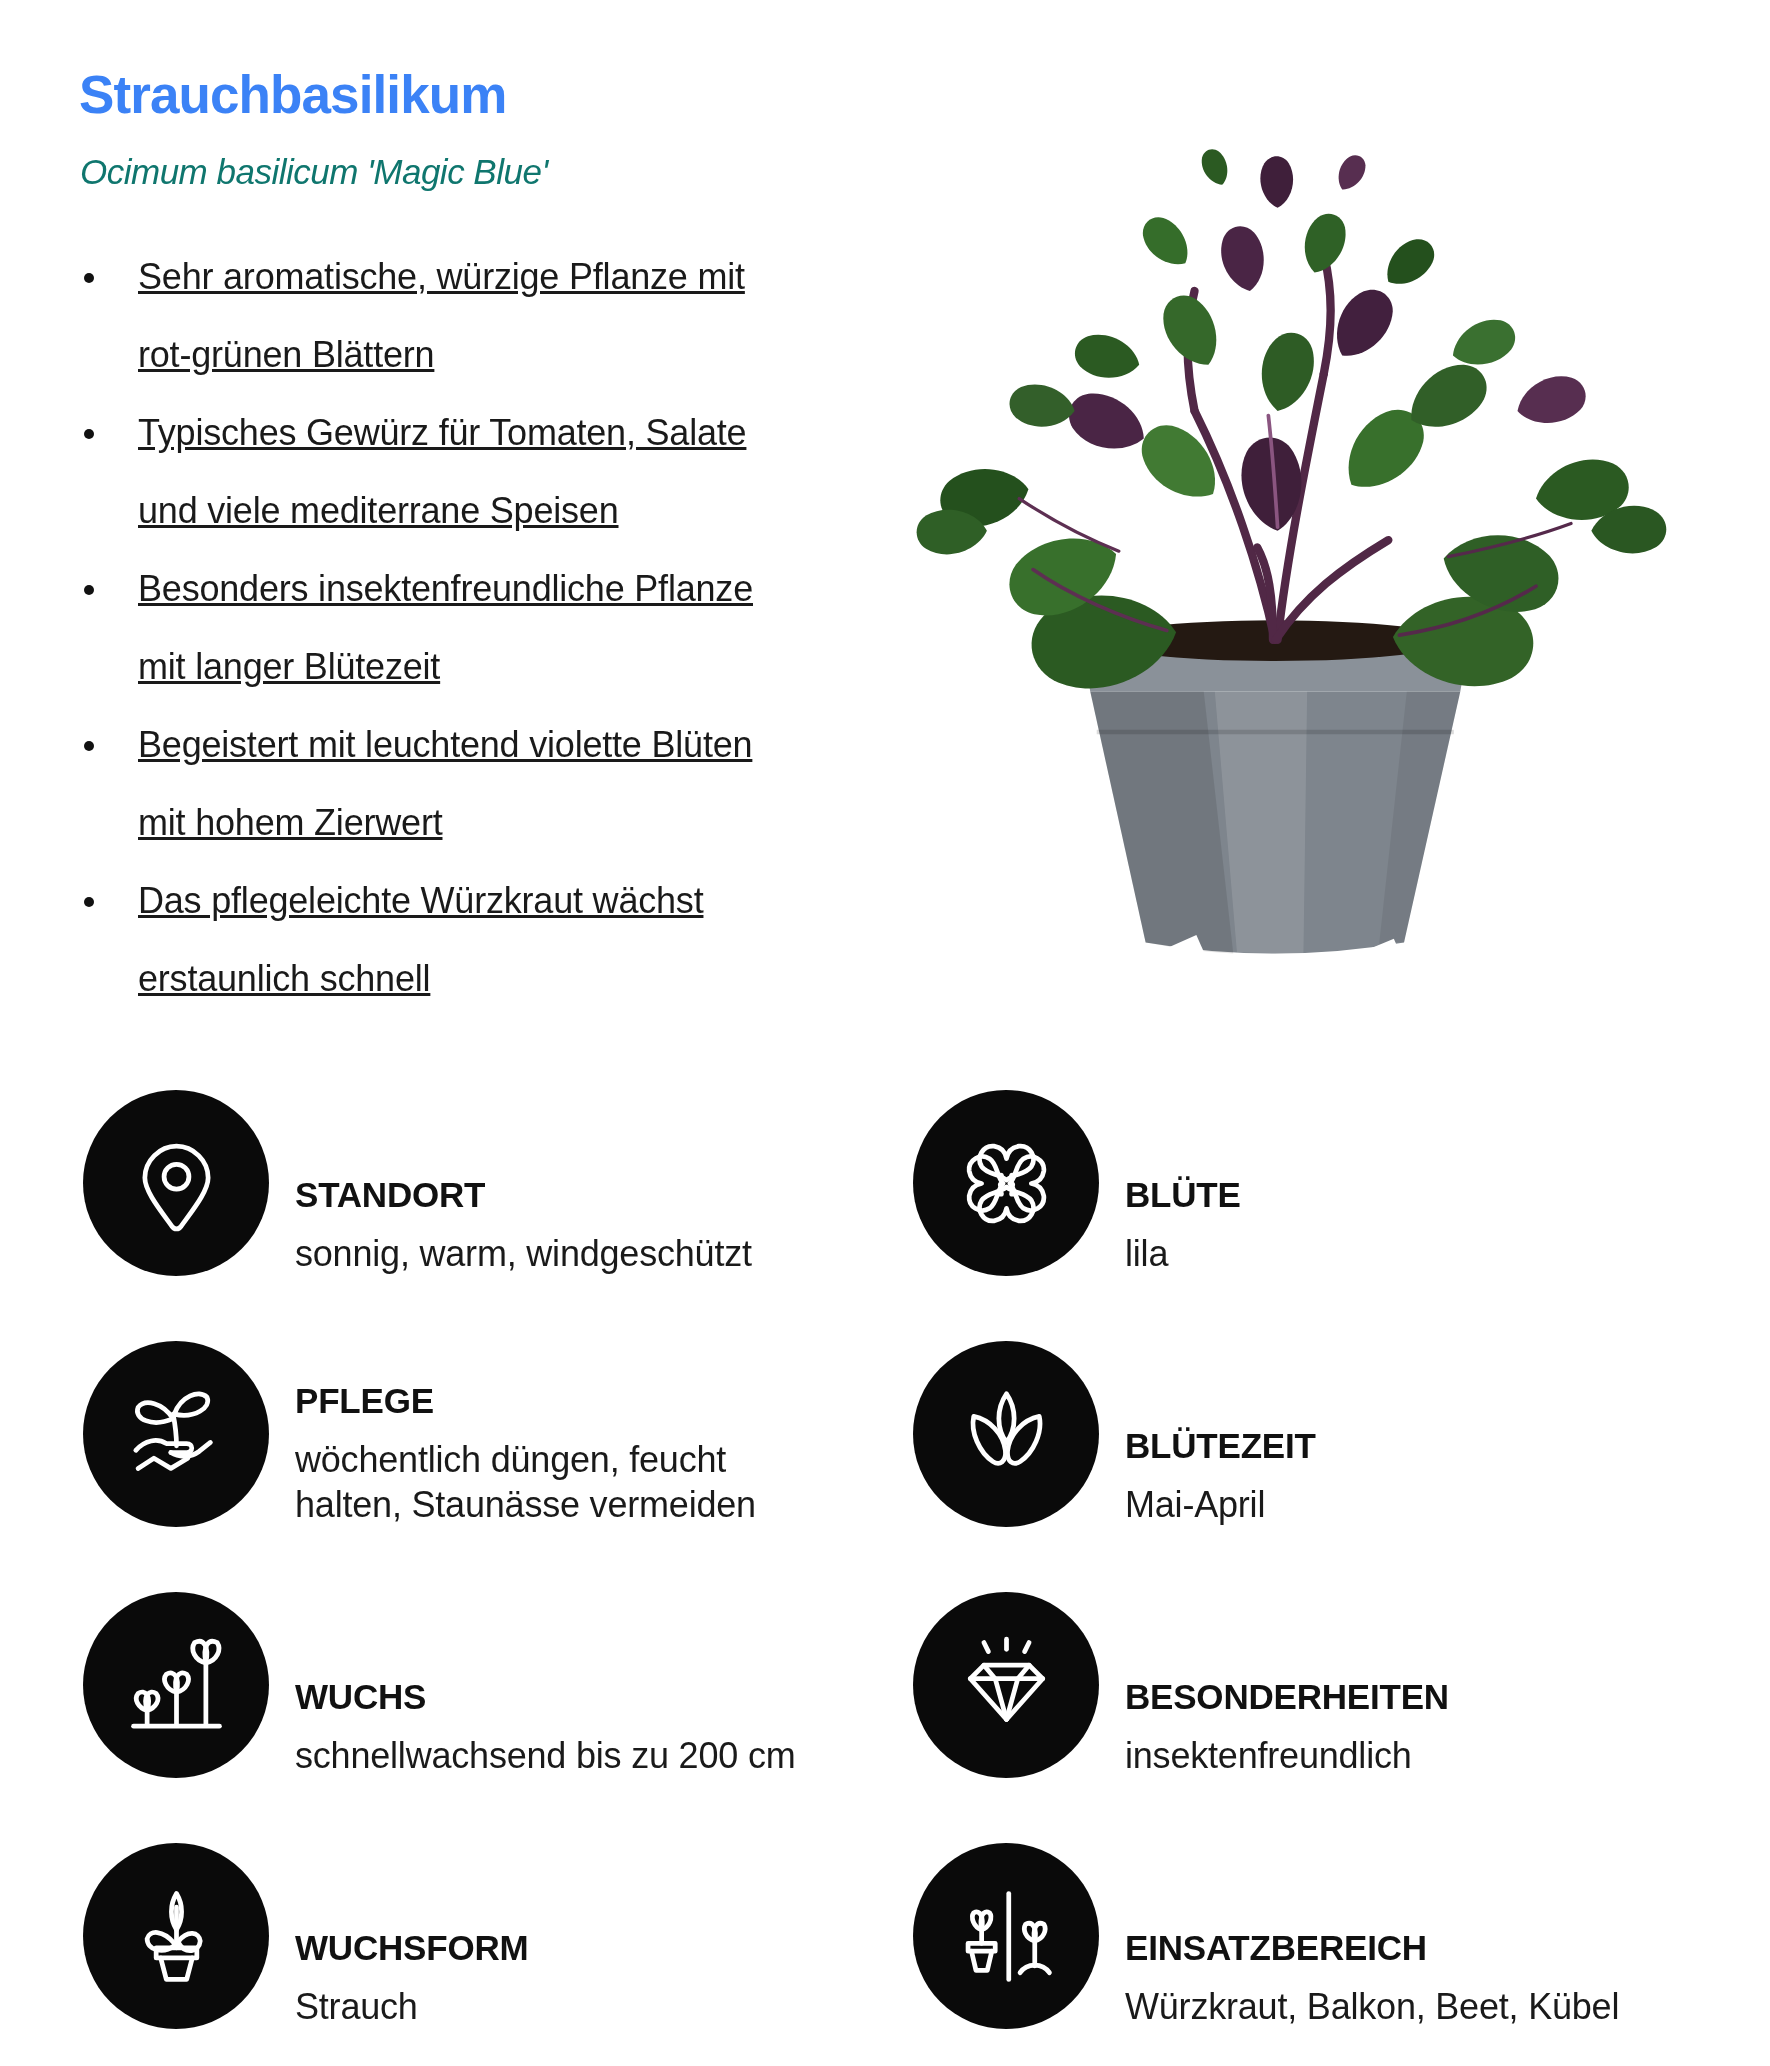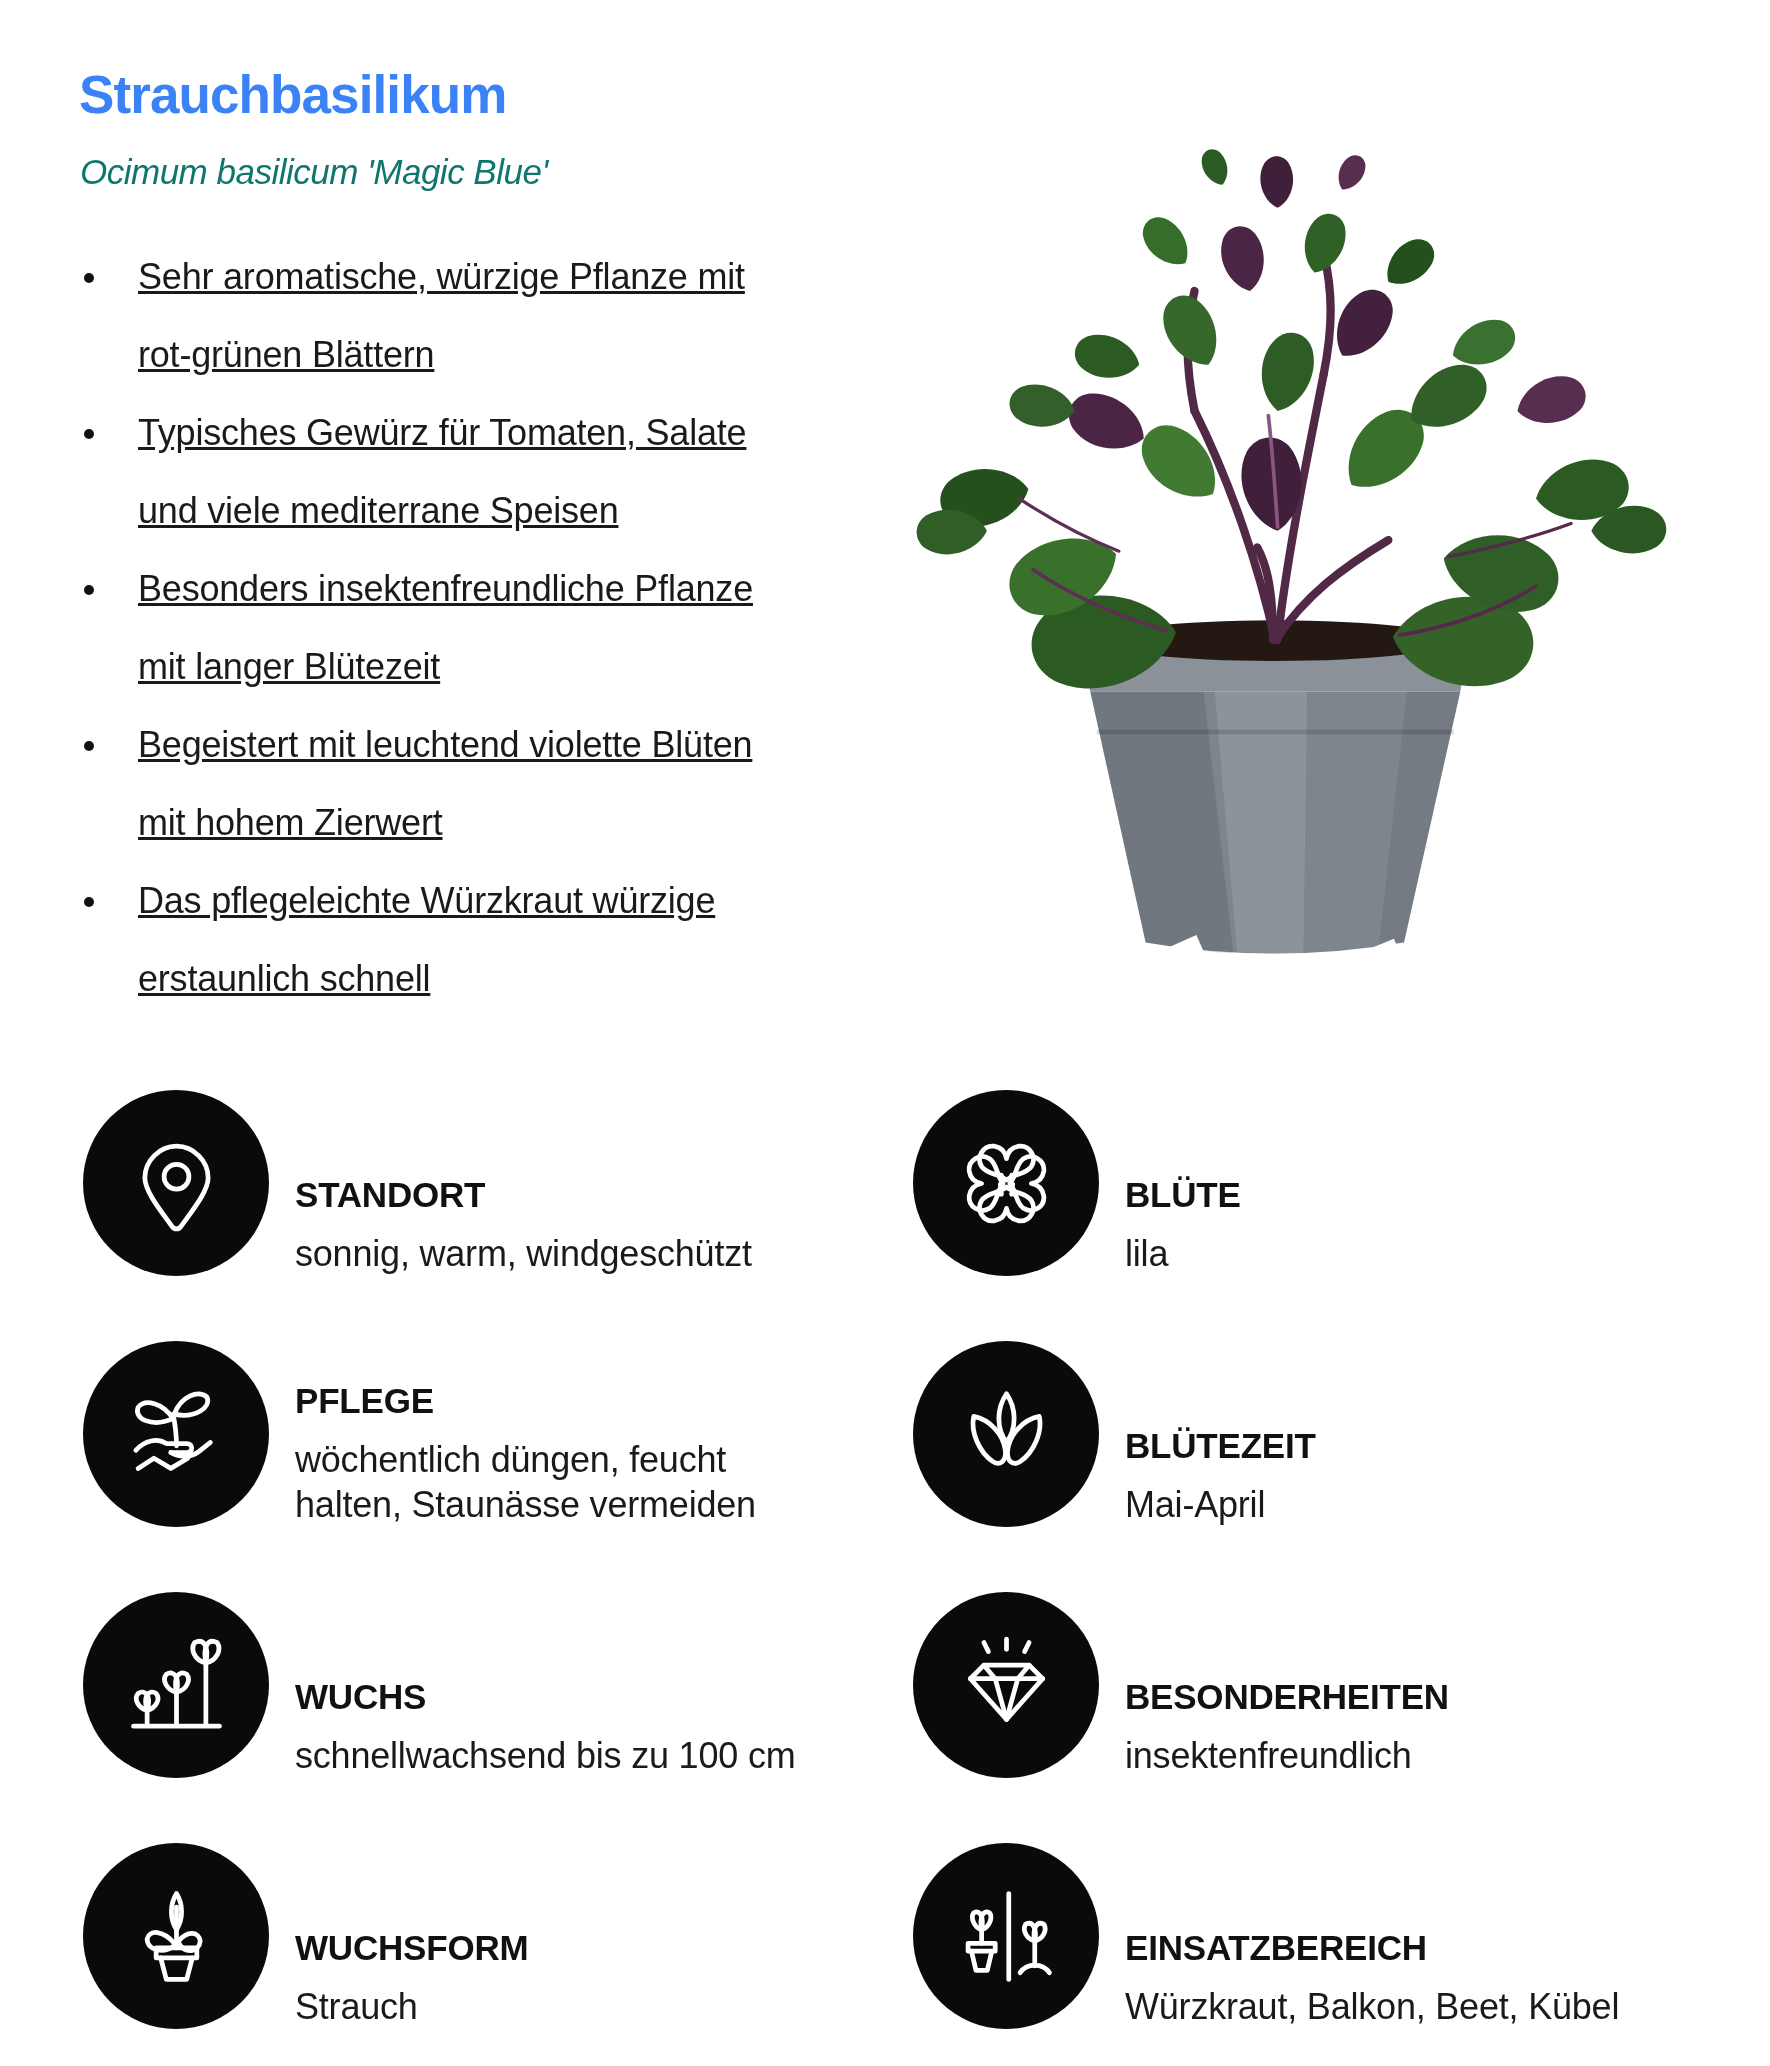--- a/index.html
+++ b/index.html
@@ -116,21 +116,21 @@
       <span class="btxt">Besonders insektenfreundliche Pflanze
 mit langer Blütezeit</span>
     </li>
   <li>
       <span class="dot"></span>
       <span class="btxt">Begeistert mit leuchtend violette Blüten
 mit hohem Zierwert</span>
     </li>
   <li>
       <span class="dot"></span>
-      <span class="btxt">Das pflegeleichte Würzkraut würzige
+      <span class="btxt">Das pflegeleichte Würzkraut wächst
 erstaunlich schnell</span>
     </li>
 </ul>
 
 <svg class="plant-photo" viewBox="0 0 920 895" xmlns="http://www.w3.org/2000/svg">
 
   <g>
     <path d="M206,540 L629,540 L618,604 L217,604 Z" fill="#8a9199"></path>
     <path d="M206,540 L629,540 L627,552 L208,552 Z" fill="#99a0a7"></path>
     <path d="M217,604 L277,876 Q417,900 557,876 L618,604 Z" fill="#7e858d"></path>
@@ -276,21 +276,21 @@
         <path class="ic" d="M50,84 L50,56"></path>
         <path class="ic" d="M50,56 C41,54 37,45 41,40 C48,36 53,43 50,56 Z"></path>
         <path class="ic" d="M50,56 C59,54 63,45 59,40 C52,36 47,43 50,56 Z"></path>
         <path class="ic" d="M76,84 L76,30"></path>
         <path class="ic" d="M76,30 C66,28 62,18 66,12 C74,8 79,15 76,30 Z"></path>
         <path class="ic" d="M76,30 C86,28 90,18 86,12 C78,8 73,15 76,30 Z"></path>
       </svg>
     </span>
     <div class="attr-text">
       <div class="attr-label">WUCHS</div>
-      <div class="attr-value">schnellwachsend bis zu 100 cm</div>
+      <div class="attr-value">schnellwachsend bis zu 200 cm</div>
     </div>
   </div>
 
   <div class="attr-cell">
     <span class="badge">
       <svg viewBox="0 0 100 100">
         <path class="ic" d="M30,32 L70,32 L82,44 L50,80 L18,44 Z"></path>
         <path class="ic" d="M18,44 L82,44"></path>
         <path class="ic" d="M30,32 L40,44 L50,80"></path>
         <path class="ic" d="M70,32 L60,44 L50,80"></path>

